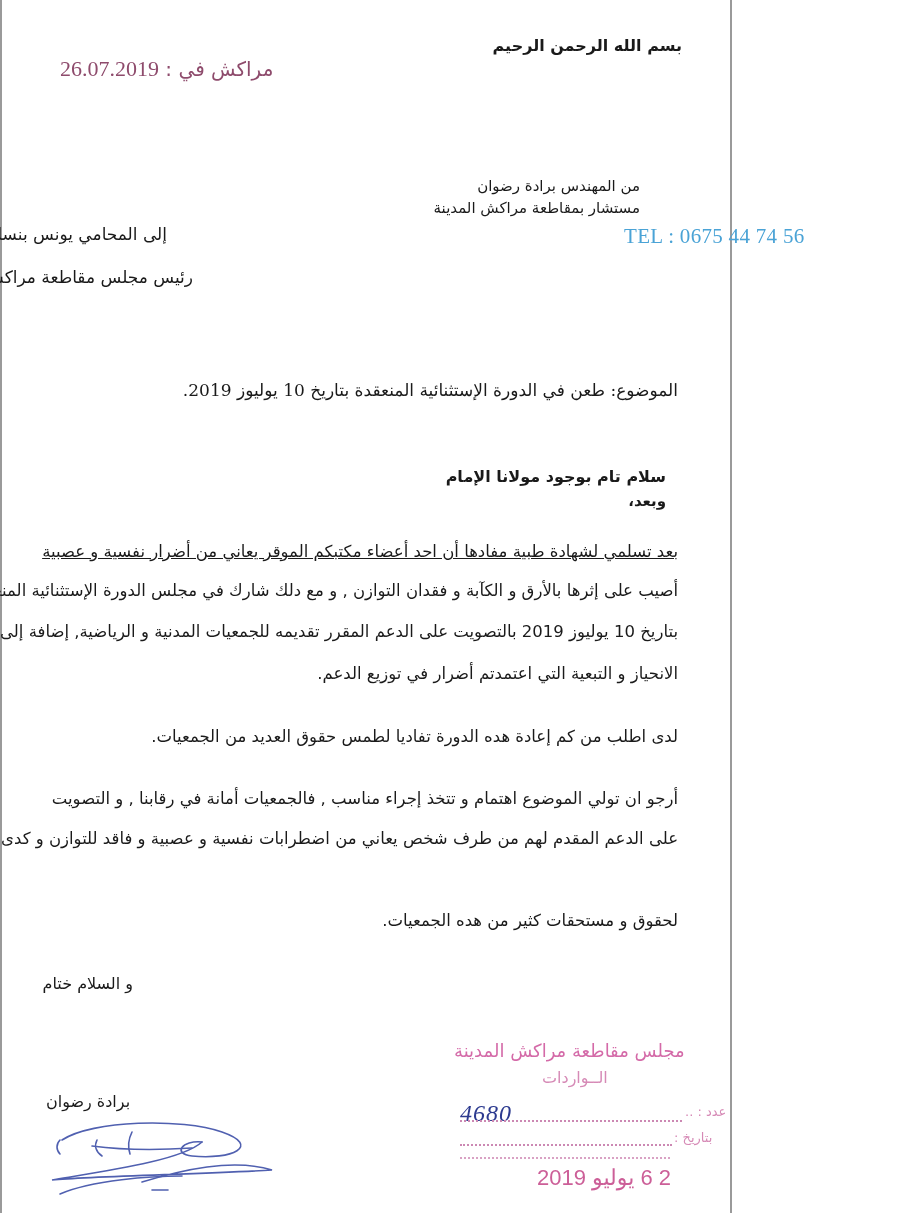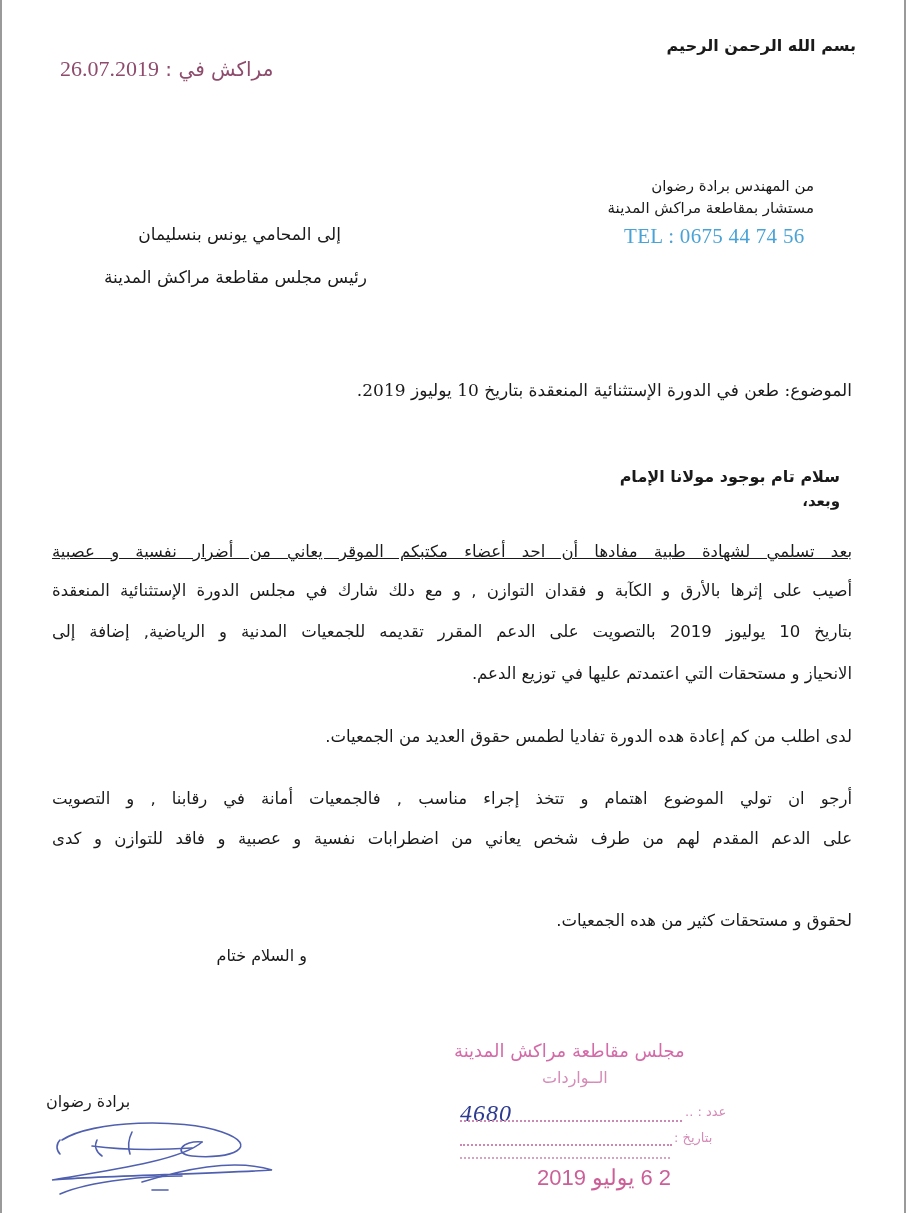--- a/index.html
+++ b/index.html
@@ -2,21 +2,21 @@
 <html><head>
   <meta charset="utf-8">
   <style>
     html, body { margin: 0; padding: 0; background: #ffffff; }
     body {
       width: 906px; height: 1213px; position: relative; overflow: hidden;
       font-family: "DejaVu Sans", "Liberation Sans", sans-serif;
       color: #1a1a1a;
     }
     .page {
-      position: absolute; left: 0; top: 0; width: 906px; height: 1213px;
+      position: absolute; left: 0; top: 0; width: 732px; height: 1213px;
       background: #ffffff;
       border-left: 2px solid #9a9a9a;
       border-right: 2px solid #9a9a9a;
       box-sizing: border-box;
     }
     .rtl { direction: rtl; unicode-bidi: plaintext; position: absolute; white-space: nowrap; }
     .basmala { right: 48px; top: 36px; font-size: 16px; font-weight: bold; }
     .place-date { left: 58px; top: 56px; font-size: 20px; color: #8e4b6c; }
     .place-date .num { font-family: "Liberation Serif", serif; font-size: 22px; }
 
@@ -30,21 +30,21 @@
     .recipient-title { right: 537px; top: 267px; font-size: 17px; }
 
     .subject { right: 52px; top: 380px; font-size: 17px; font-family: "DejaVu Serif", "Liberation Serif", serif; }
 
     .greeting { right: 64px; top: 455px; font-size: 16px; font-weight: bold; margin-top: 12px; }
     .wabaad { right: 64px; top: 492px; font-size: 15px; font-weight: bold; }
 
     .line { font-size: 16.5px; }
     .just { left: 50px; right: 52px; text-align: justify; text-align-last: justify; }
 
-    .closing { right: 597px; top: 946px; font-size: 16px; }
+    .closing { right: 597px; top: 974px; font-size: 16px; }
 
     .stamp-title { left: 452px; top: 1040px; font-size: 18px; color: #d46aa8; }
     .stamp-sub { left: 540px; top: 1068px; font-size: 16px; color: #d68ab6; }
     .stamp-adad-label { left: 683px; top: 1104px; font-size: 13px; color: #d68ab6; }
     .stamp-date-label { left: 672px; top: 1130px; font-size: 13px; color: #d68ab6; }
     .dots1 { position: absolute; left: 458px; top: 1120px; width: 222px; border-bottom: 2px dotted #cc88b3; }
     .dots2 { position: absolute; left: 458px; top: 1144px; width: 212px; border-bottom: 2px dotted #cc88b3; }
     .dots3 { position: absolute; left: 458px; top: 1157px; width: 210px; border-bottom: 2px dotted #d9a2c4; }
     .reg-number {
       position: absolute; left: 458px; top: 1100px; font-size: 24px; color: #2c3a8f;
@@ -77,21 +77,21 @@
   <div class="rtl recipient-title">رئيس مجلس  مقاطعة مراكش المدينة</div>
 
   <div class="rtl subject">الموضوع: طعن في الدورة الإستثنائية المنعقدة بتاريخ 10 يوليوز 2019.</div>
 
   <div class="rtl greeting">سلام تام بوجود مولانا الإمام</div>
   <div class="rtl wabaad">وبعد،</div>
 
   <div class="rtl line just" style="top:542px;text-decoration:underline;">بعد تسلمي لشهادة طبية مفادها أن احد أعضاء  مكتبكم الموقر يعاني من أضرار نفسية و عصبية</div>
   <div class="rtl line just" style="top:581px;">أصيب على إثرها بالأرق و الكآبة و فقدان التوازن , و مع دلك شارك في مجلس الدورة الإستثنائية المنعقدة</div>
   <div class="rtl line just" style="top:622px;">بتاريخ 10 يوليوز 2019   بالتصويت على الدعم المقرر تقديمه للجمعيات المدنية و الرياضية, إضافة إلى</div>
-  <div class="rtl line" style="right:52px; top:664px;">الانحياز و مستحقات التي اعتمدتم عليها في توزيع الدعم.</div>
+  <div class="rtl line" style="right:52px; top:664px;">الانحياز و التبعية التي اعتمدتم أضرار في توزيع الدعم.</div>
 
   <div class="rtl line" style="right:52px; top:727px;">لدى اطلب من كم إعادة هده الدورة تفاديا لطمس حقوق العديد من الجمعيات.</div>
 
   <div class="rtl line just" style="top:789px;">أرجو ان تولي الموضوع اهتمام و تتخذ إجراء مناسب , فالجمعيات أمانة في رقابنا , و التصويت</div>
   <div class="rtl line just" style="top:829px;">على الدعم المقدم لهم من طرف شخص يعاني من اضطرابات نفسية و عصبية و فاقد للتوازن و كدى</div>
   <div class="rtl line" style="right:52px; top:911px;">لحقوق و مستحقات كثير من هده الجمعيات.</div>
 
   <div class="rtl closing">و السلام ختام</div>
 
   <div>

